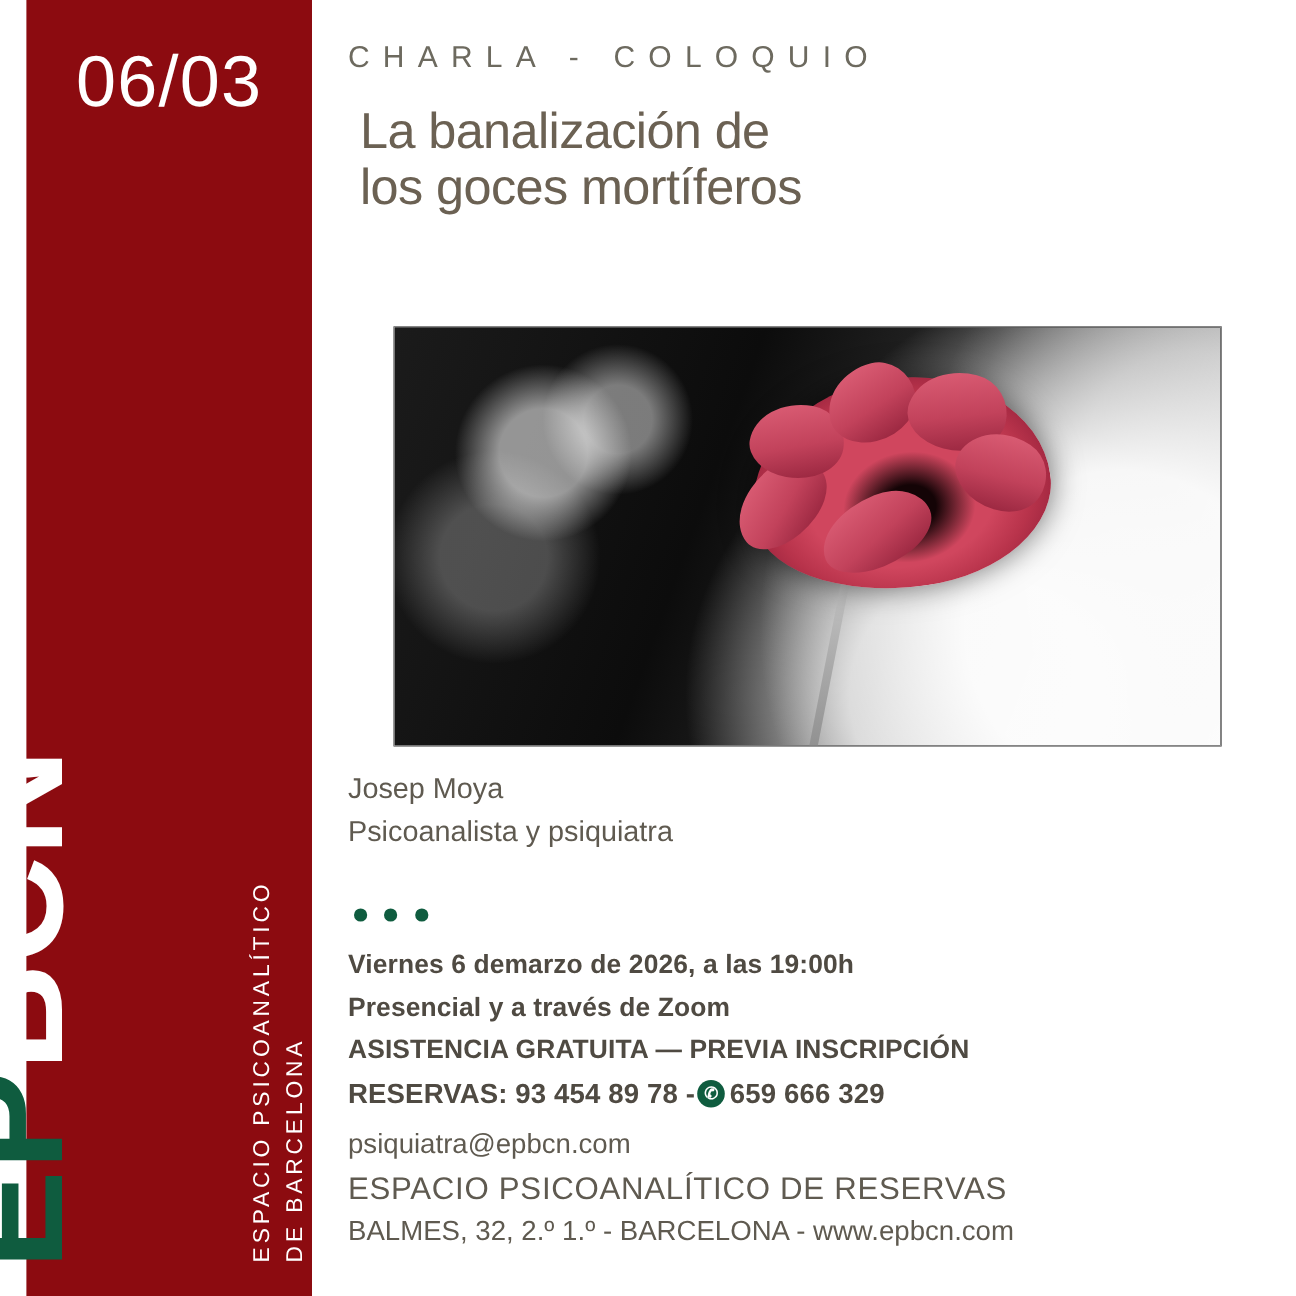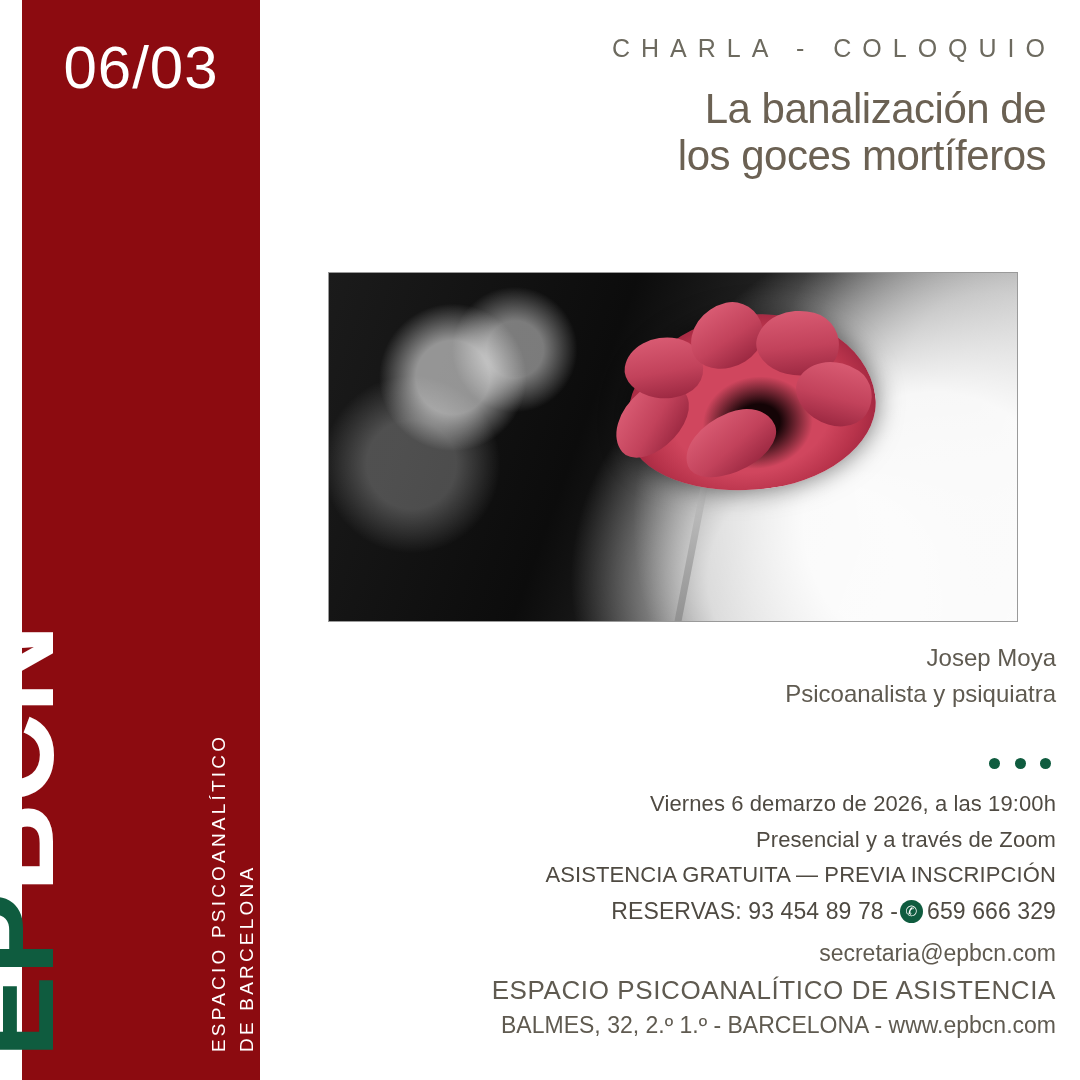--- a/index.html
+++ b/index.html
@@ -93,21 +93,21 @@
   .logo-sub .line1 { left: 22px; }
   .logo-sub .line2 { left: 50px; }
 
   
   .content {
     position: absolute;
     left: 290px;
     top: 0;
     width: 766px;
     height: 1080px;
-    text-align: right;
+    text-align: left;
   }
   .kicker {
     margin-top: 34px;
     font-size: 25px;
     letter-spacing: 11px;
     color: #6d6a5f;
     font-weight: 400;
   }
   .title {
     margin-top: 22px;
@@ -200,21 +200,21 @@
     margin: 0 5px;
   }
   .details {
     position: absolute;
     left: 0;
     top: 786px;
     width: 766px;
   }
   .det-line {
     color: #4f4a42;
-    font-weight: 400;
+    font-weight: 700;
     font-size: 22px;
     line-height: 1.62;
     letter-spacing: 0.1px;
   }
   .det-line.res { font-size: 23px; }
   .wa {
     display: inline-block;
     width: 23px;
     height: 23px;
     border-radius: 50%;
@@ -307,19 +307,19 @@
       <span></span>
     </div>
 
     <div class="details">
       <div class="det-line">Viernes 6 demarzo de 2026, a las 19:00h</div>
       <div class="det-line">Presencial y a través de Zoom</div>
       <div class="det-line">ASISTENCIA GRATUITA — PREVIA INSCRIPCIÓN</div>
       <div class="det-line res">
         <span>RESERVAS: 93 454 89 78 -</span><span class="wa"></span><span>659 666 329</span>
       </div>
-      <div class="email">secretaria@epbcn.com</div>
-      <div class="org">ESPACIO PSICOANALÍTICO DE ASISTENCIA</div>
+      <div class="email">psiquiatra@epbcn.com</div>
+      <div class="org">ESPACIO PSICOANALÍTICO DE RESERVAS</div>
       <div class="addr">BALMES, 32, 2.º 1.º - BARCELONA -  www.epbcn.com</div>
     </div>
 
   </div>
 </div>
 
 </body></html>

